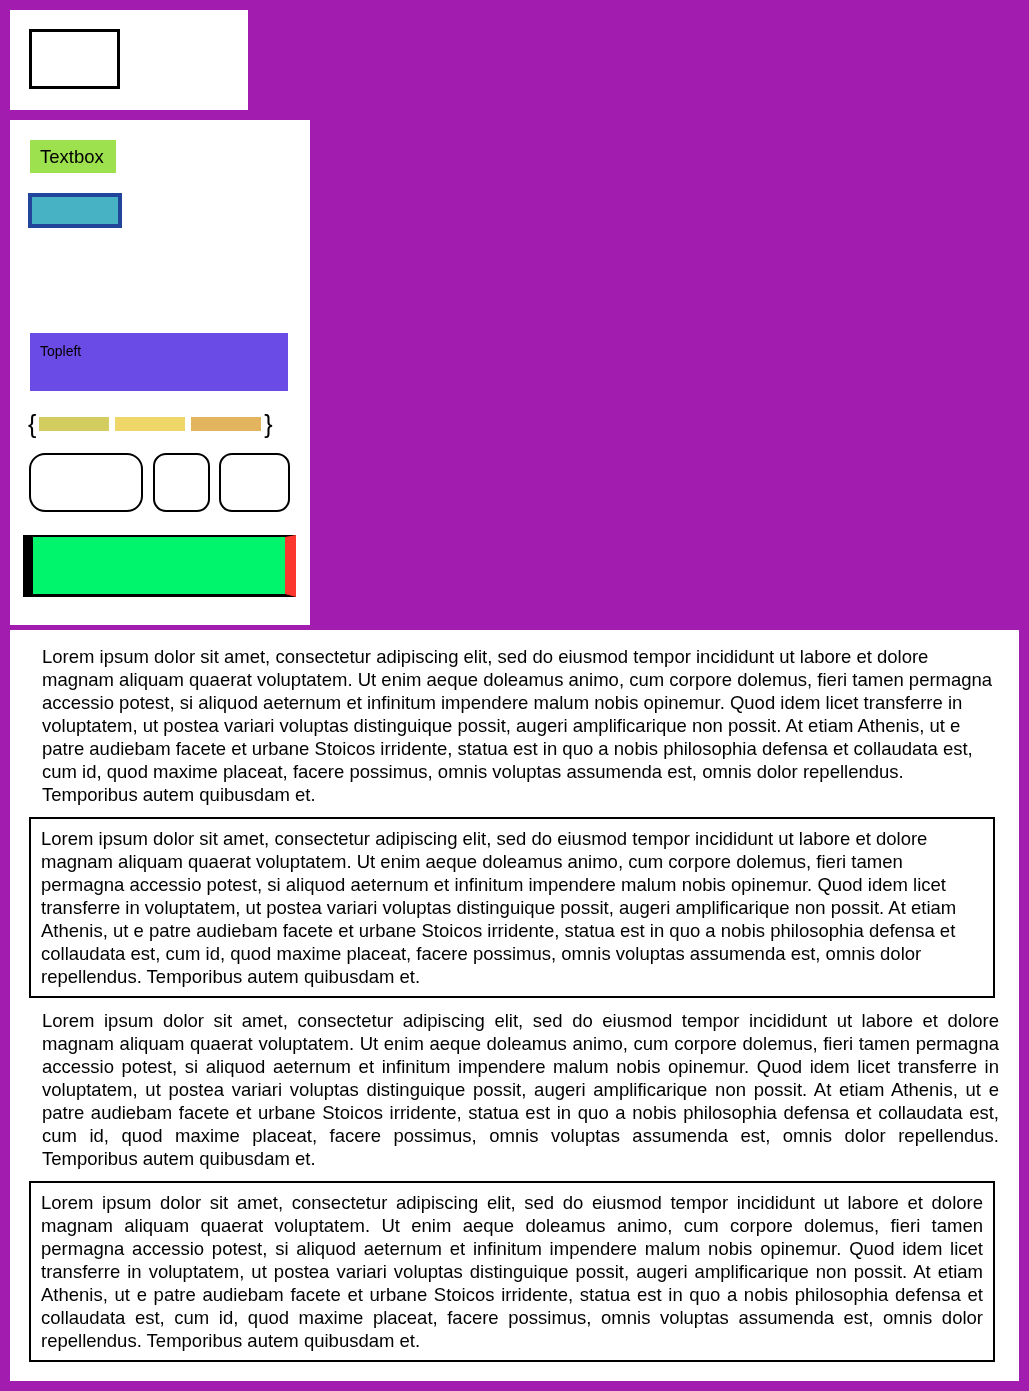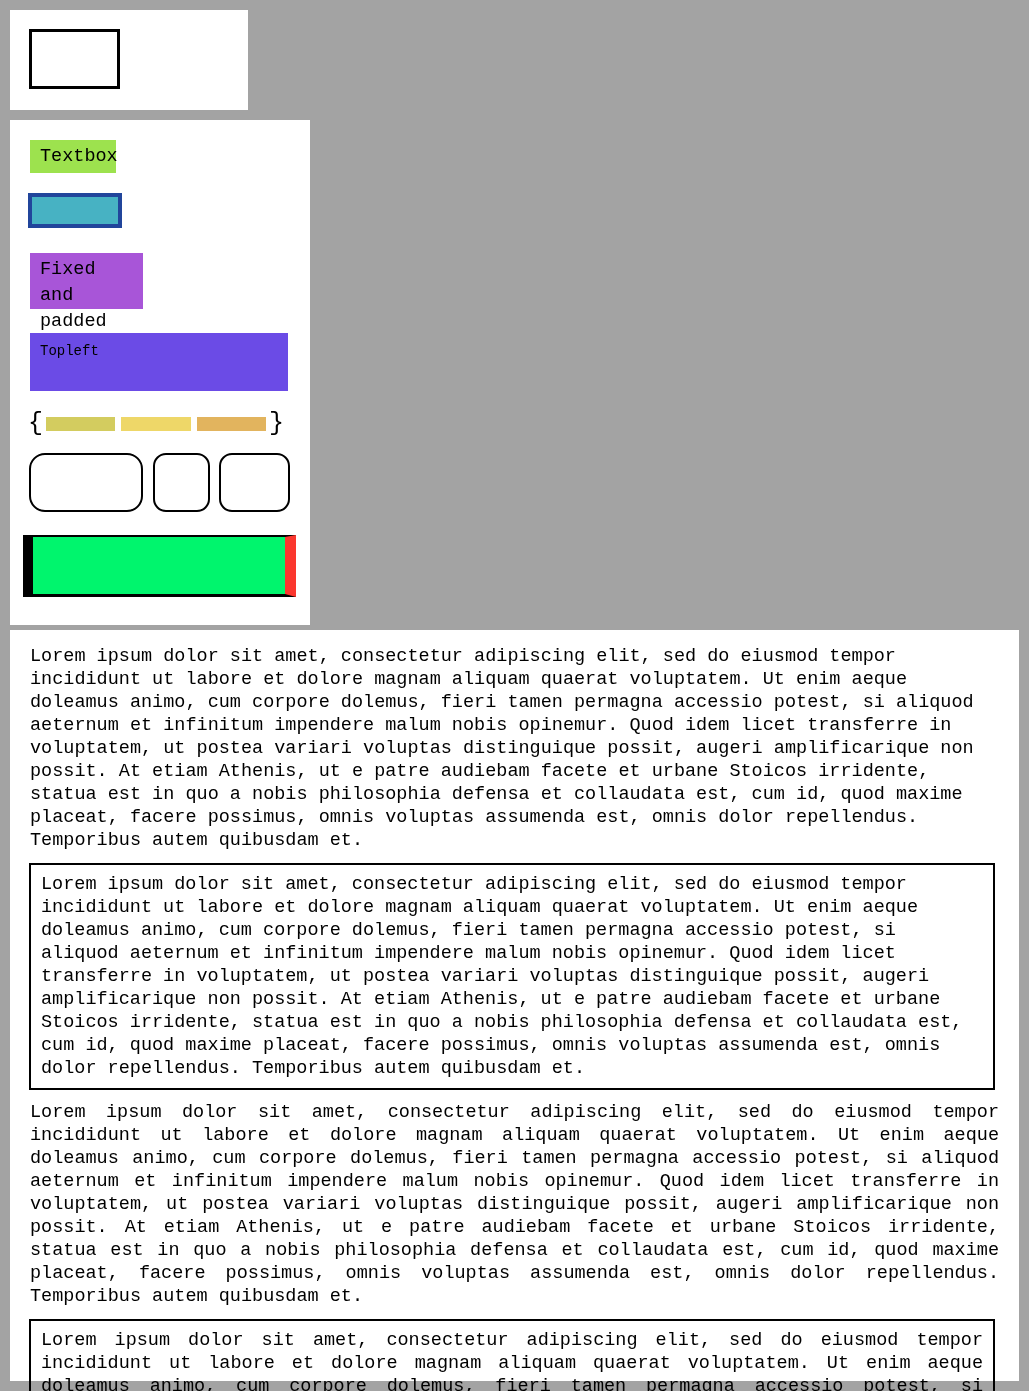--- a/index.html
+++ b/index.html
@@ -1,21 +1,21 @@
 <!DOCTYPE html>
 <html><head>
 <meta charset="utf-8">
 <style>
   html, body { margin: 0; padding: 0; background: #000; }
   .canvas {
     position: relative;
     width: 1029px;
     height: 1391px;
-    background: #a3a3a3;
-    font-family: Liberation Mono, monospace;
+    background: #a21caf;
+    font-family: Liberation Sans, sans-serif;
     color: #000;
     overflow: hidden;
   }
   .page { position: absolute; background: #fff; }
 
   
   .page1 { left: 10px; top: 10px; width: 238px; height: 100px; }
   .page1 .inner-box {
     position: absolute; left: 19px; top: 19px;
     width: 85px; height: 54px;
@@ -75,21 +75,21 @@
     border-right: 11px solid #fb372e;
   }
 
   
   .page3 {
     left: 10px; top: 630px; width: 1009px; height: 751px;
     box-sizing: border-box;
     padding: 15px 20px 0 20px;
     font-size: 18.5px; line-height: 23px;
   }
-  .para { margin: 0 0 11px 0; text-align: left; }
+  .para { margin: 0 0 11px 12px; text-align: left; }
   .para.justified { text-align: justify; }
   .para.boxed {
     border: 2px solid #000;
     padding: 8px 10px;
     margin-left: -1px; margin-right: 4px;
   }
 </style>
 </head>
 <body>
 
@@ -97,21 +97,20 @@
 
   <section class="page page1">
     <div class="inner-box"></div>
   </section>
 
   <section class="page page2">
     <div class="green-label">Textbox</div>
 
     <div class="teal-box"></div>
 
-    <div class="purple-box">Fixed and padded</div>
 
     <div class="violet-box">Topleft</div>
 
     <div class="brace-row">
       <span class="brace">{</span>
       <span class="bar bar1"></span>
       <span class="bar bar2"></span>
       <span class="bar bar3"></span>
       <span class="brace">}</span>
     </div>

